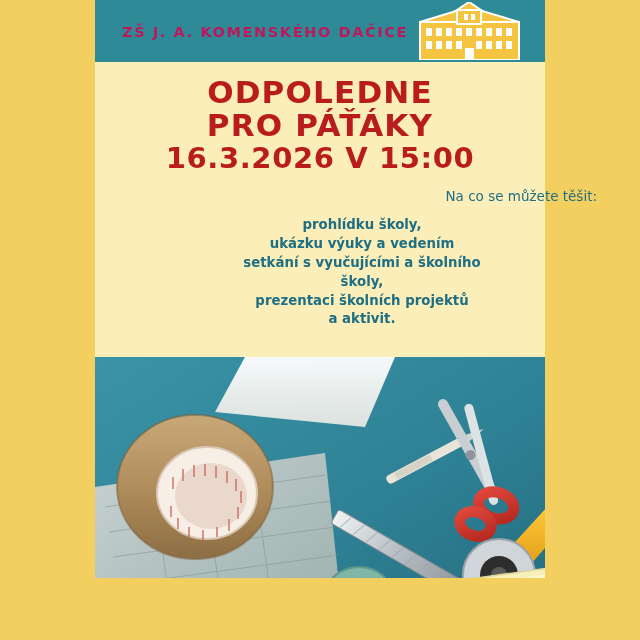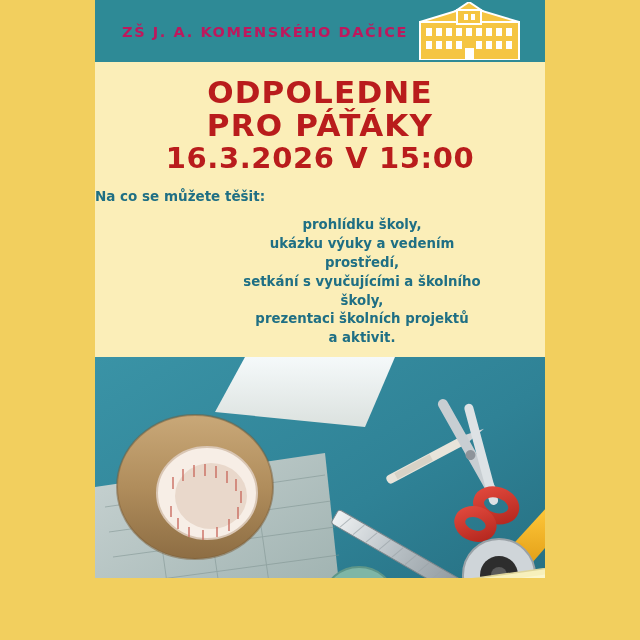--- a/index.html
+++ b/index.html
@@ -71,23 +71,23 @@
   }
   .main-heading .line3 {
     font-size: 29px;
     letter-spacing: 0.6px;
   }
   .sub-lead {
     position: absolute;
     left: 95px;
     top: 188px;
     width: 502px;
-    text-align: left;
+    text-align: right;
     color: #1f6f84;
-    font-weight: bold;
+    font-weight: normal;
     font-size: 13.5px;
   }
   .bullet-list {
     position: absolute;
     left: 95px;
     top: 216px;
     width: 450px;
     text-align: center;
     color: #1f6f84;
     font-weight: bold;
@@ -162,21 +162,20 @@
     <div>ODPOLEDNE</div>
     <div>PRO PÁŤÁKY</div>
     <div class="line3">16.3.2026  V 15:00</div>
   </div>
 
   <div class="sub-lead">Na co se můžete těšit:</div>
 
   <div class="bullet-list">
     <div>prohlídku školy,</div>
     <div>ukázku výuky a vedením</div>
-    <div>prostředí,</div>
     <div>setkání s vyučujícími a školního</div>
     <div>školy,</div>
     <div>prezentaci školních projektů</div>
     <div>a aktivit.</div>
   </div>
 
   <div class="photo">
     <svg class="photo-svg" viewBox="0 0 450 283" width="450" height="283" xmlns="http://www.w3.org/2000/svg">
       <defs>
         <linearGradient id="bg" x1="0" y1="0" x2="1" y2="1">

